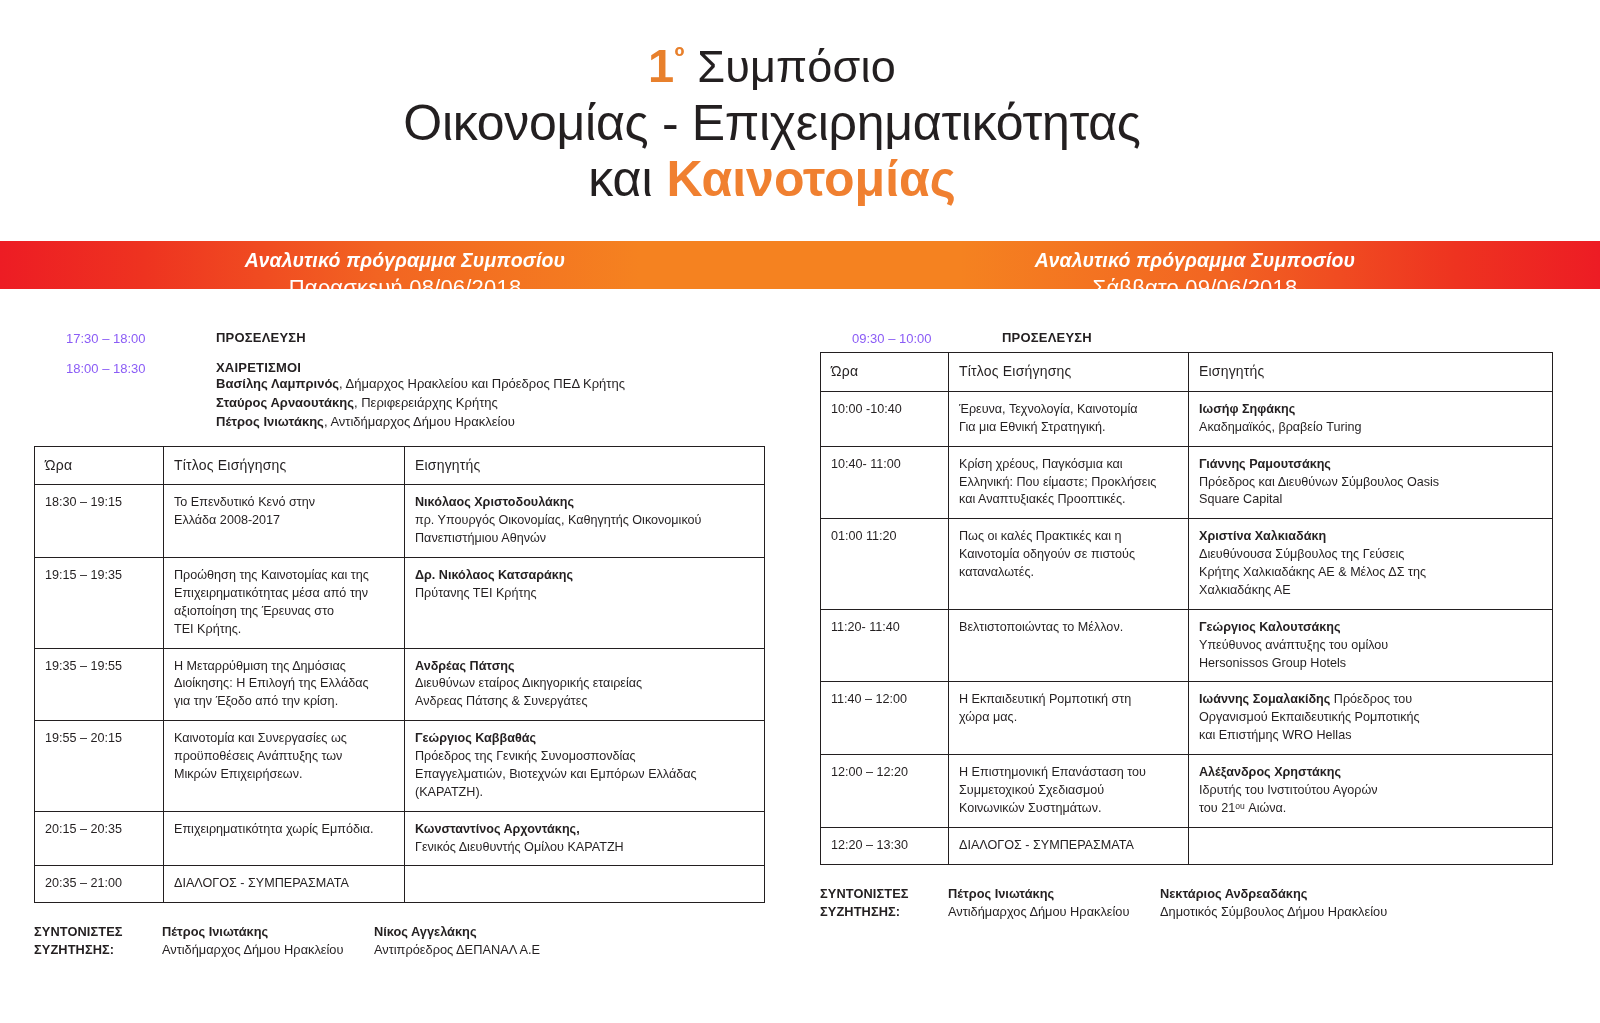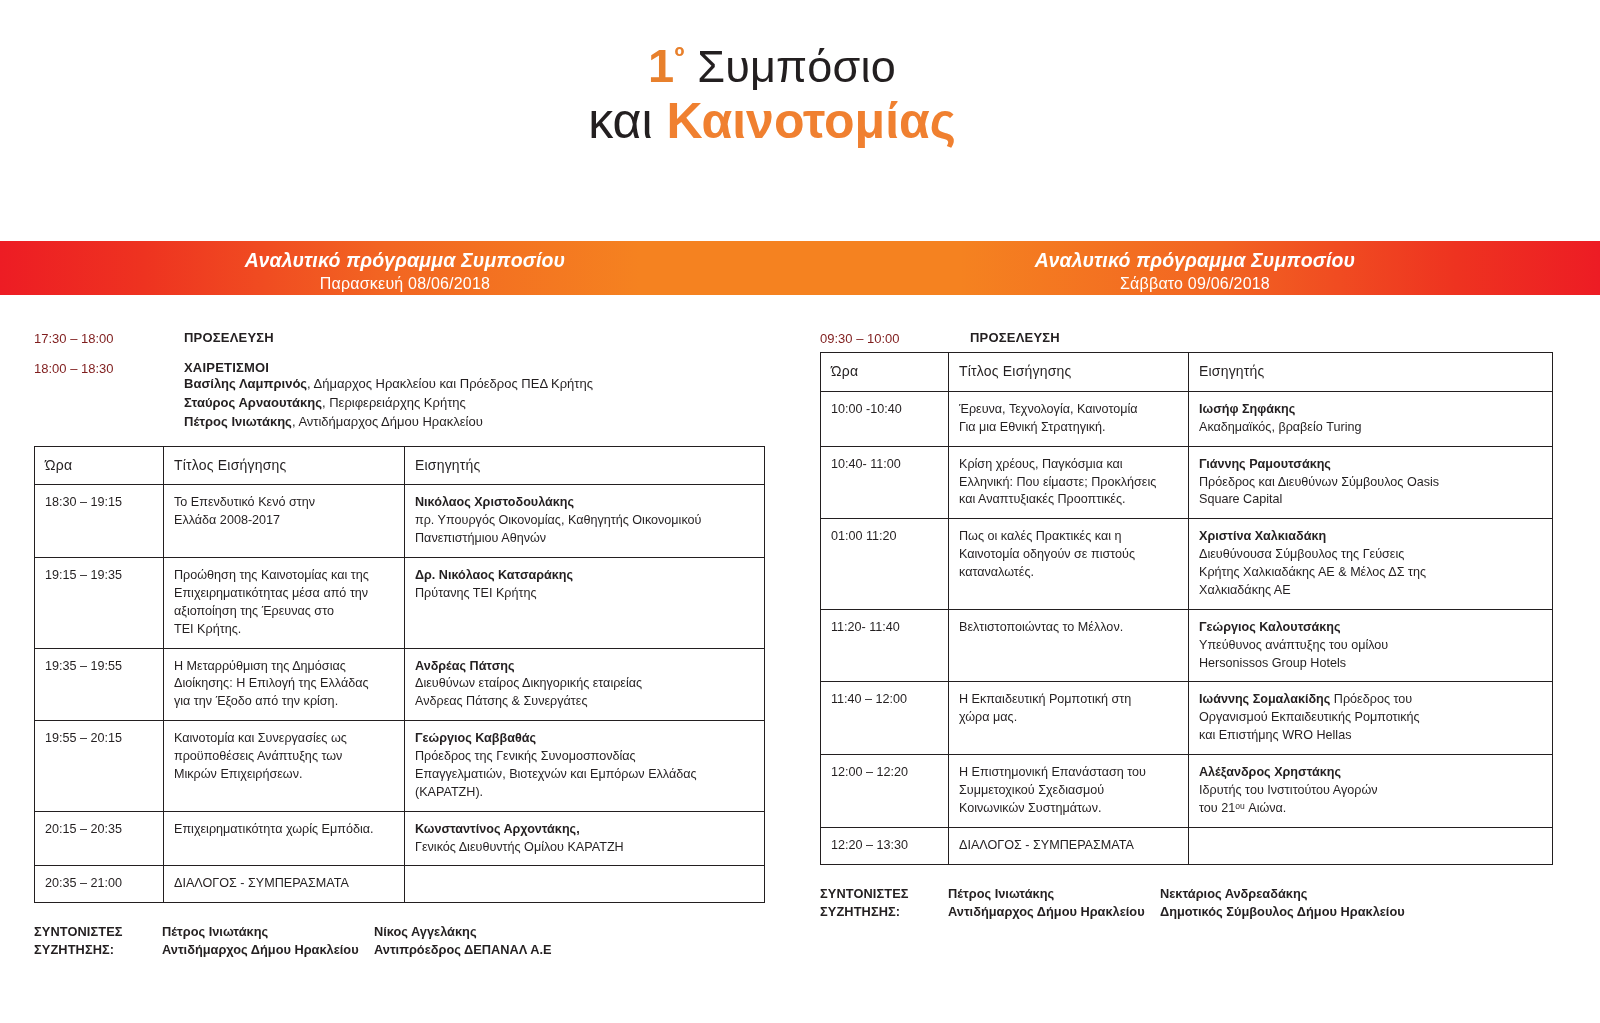--- a/index.html
+++ b/index.html
@@ -60,21 +60,21 @@
     font-weight: 700;
     font-size: 50px;
   }
 
   
   .banner {
     position: absolute;
     top: 241px;
     left: 0;
     width: 1600px;
-    height: 54px;
+    height: 48px;
     background: linear-gradient(to right,
         #ED1C24 0%,
         #EE3320 9%,
         #F26522 24%,
         #F58220 40%,
         #F58220 60%,
         #F26522 76%,
         #EE3320 91%,
         #ED1C24 100%);
   }
@@ -94,21 +94,21 @@
   .banner-col.left  { left: 10px; }
   .banner-col.right { left: 800px; }
   .banner-title {
     font-size: 19.5px;
     font-weight: 700;
     font-style: italic;
     letter-spacing: 0.2px;
     padding-top: 8px;
   }
   .banner-sub {
-    font-size: 16px;
+    font-size: 22px;
     font-weight: 400;
     letter-spacing: 0.2px;
     padding-top: 3px;
   }
 
   
   .col {
     position: absolute;
     top: 330px;
   }
@@ -120,22 +120,23 @@
   .prelude-row {
     display: flex;
     align-items: flex-start;
     margin-bottom: 14px;
   }
   .prelude-row.tight { margin-bottom: 6px; }
   .pre-time {
     width: 150px;
     flex: 0 0 150px;
     font-size: 13px;
-    color: #7f1d1d;
+    color: #8b5cf6;
     padding-top: 1px;
+    margin-left: 32px;
   }
   .pre-body { flex: 1 1 auto; }
   .pre-kind {
     font-weight: 700;
     font-size: 13px;
     letter-spacing: 0.2px;
     display: inline-block;
     min-width: 135px;
     vertical-align: top;
   }
@@ -199,29 +200,30 @@
     line-height: 1.42;
     letter-spacing: 0.1px;
   }
   .mod-person {
     width: 212px;
     flex: 0 0 212px;
     line-height: 1.42;
   }
   .mod-person.wide { width: 250px; flex: 0 0 250px; }
   .mod-person .m-name { font-weight: 700; display: block; }
-  .mod-person .m-role { font-weight: 700; display: block; }
+  .mod-person .m-role { font-weight: 400; display: block; }
 </style>
 </head>
 <body>
 
 <div class="title-block">
   <div class="title-line1">
     <span class="ordinal">1</span><span class="ord-sup">º</span><span> Συμπόσιο</span>
   </div>
+  <div class="title-line2">Οικονομίας - Επιχειρηματικότητας</div>
   <div class="title-line3">
     <span>και </span><span class="accent">Καινοτομίας</span>
   </div>
 </div>
 
 <div class="banner">
   <div class="banner-inner">
     <div class="banner-col left">
       <div class="banner-title">Αναλυτικό πρόγραμμα Συμποσίου</div>
       <div class="banner-sub">Παρασκευή 08/06/2018</div>

